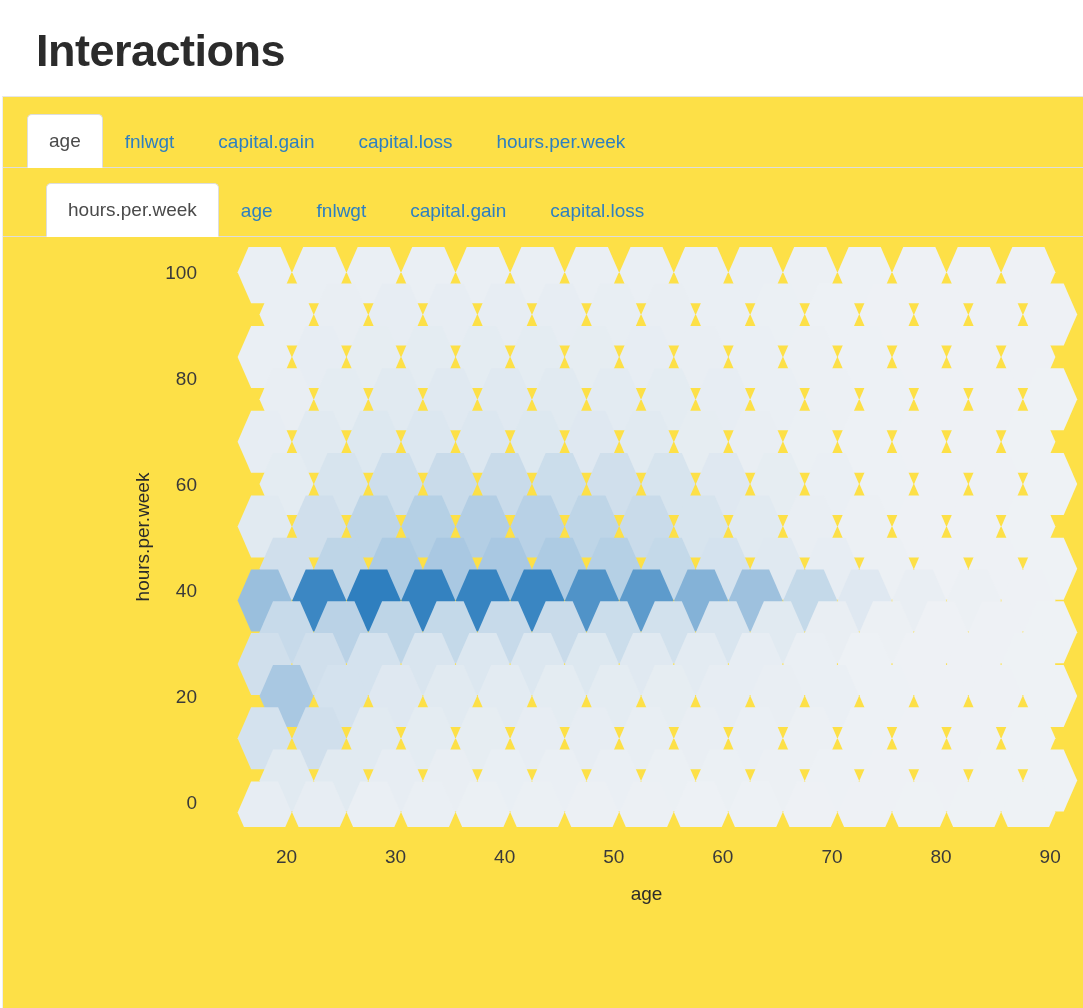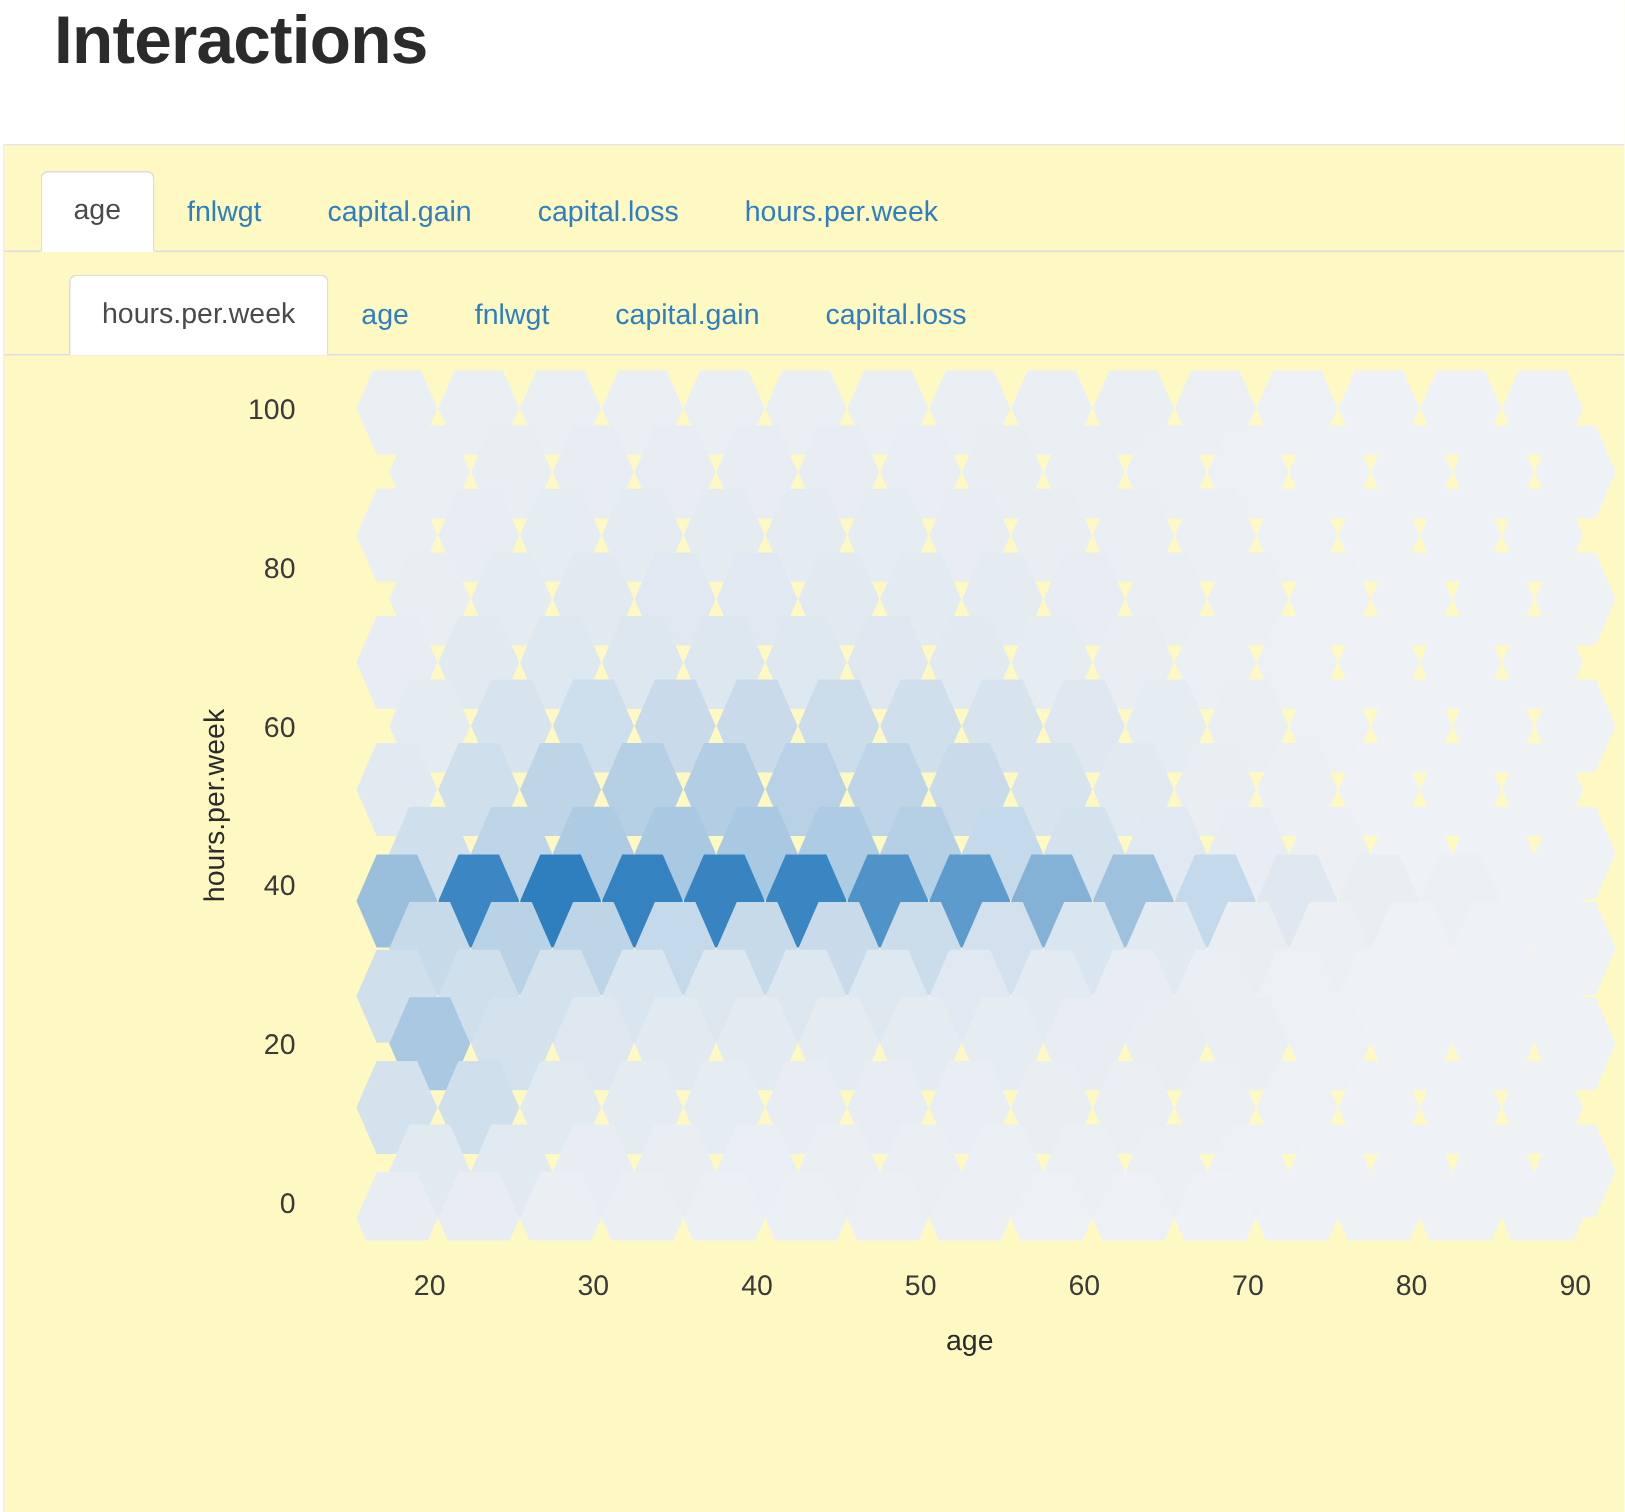--- a/index.html
+++ b/index.html
@@ -16,34 +16,34 @@
     position: relative;
   }
 
   
   .page-title {
     font-size: 45px;
     font-weight: 700;
     color: #2b2b2b;
     letter-spacing: -0.5px;
     margin: 0;
-    padding: 0 0 0 36px;
+    padding: 24px 0 0 36px;
     line-height: 1.2;
   }
 
   
   .content-panel {
     position: absolute;
     left: 2px;
     top: 96px;
     right: 0;
     bottom: 0;
     border-top: 1px solid #e6e6e6;
     border-left: 1px solid #eeeeee;
-    background: #fef9c3;
+    background: #fde047;
   }
 
   
   .tabs {
     position: relative;
     display: flex;
     align-items: flex-end;
     border-bottom: 1px solid #dddddd;
     padding-left: 24px;
     height: 71px;

